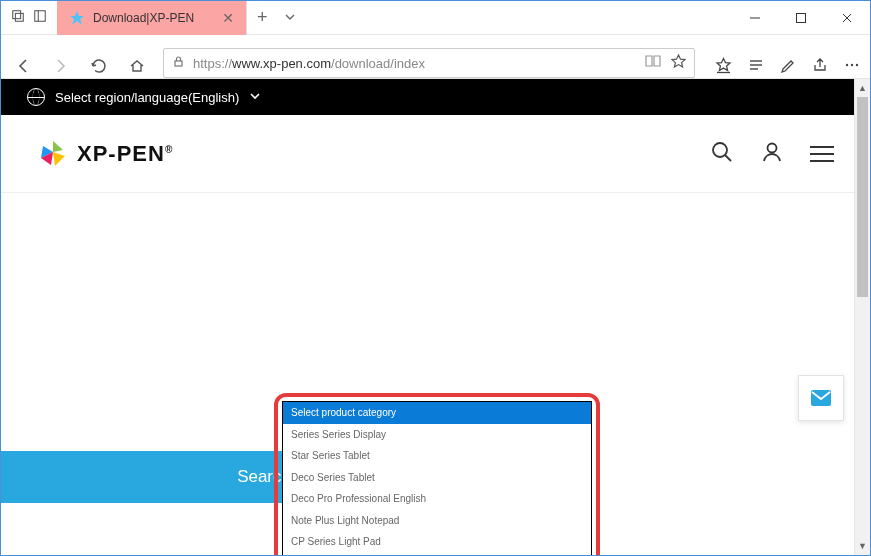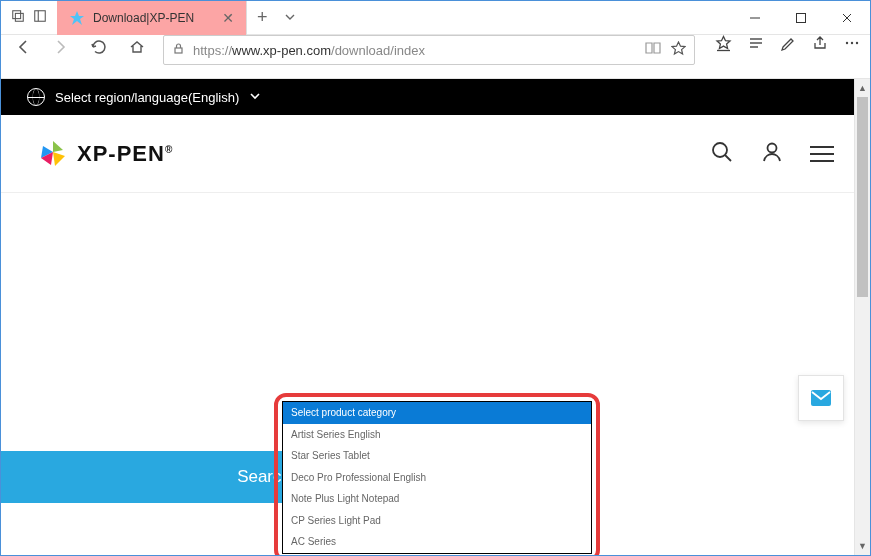--- a/index.html
+++ b/index.html
@@ -7,21 +7,21 @@
 .titlebar{height:34px;background:#fff;display:flex;align-items:center;border-bottom:1px solid #e5e5e5}
 .tab-ctrls{display:flex;gap:8px;padding:0 10px;color:#555}
 .tab-ctrls svg{width:14px;height:14px}
 .tab{display:flex;align-items:center;height:34px;padding:0 12px;border-right:1px solid #ddd;background:#fca5a5;min-width:190px;gap:8px;font-size:12px;color:#333}
 .tab-icon{width:16px;height:16px;display:flex;align-items:center;justify-content:center}
 .tab-close{margin-left:auto;color:#666;font-size:14px}
 .tab-new{padding:0 10px;color:#666;font-size:18px}
 .tab-chev{color:#666;padding:0 6px}
 .win-ctrls{margin-left:auto;display:flex}
 .win-btn{width:46px;height:34px;display:flex;align-items:center;justify-content:center;color:#333}
-.addrbar{height:44px;display:flex;align-items:flex-start;padding:0 10px;gap:14px;border-bottom:1px solid #e5e5e5}
+.addrbar{height:44px;display:flex;align-items:flex-end;padding:0 10px;gap:14px;border-bottom:1px solid #e5e5e5}
 .nav-btn{color:#555;display:flex;align-items:center;justify-content:center;width:24px;height:24px}
 .addr-input-wrap{flex:1;display:flex;align-items:center;border:1px solid #ccc;height:30px;padding:0 8px;gap:8px;border-radius:2px}
 .addr-lock{color:#777}
 .addr-url{flex:1;font-size:13px;color:#888}
 .addr-url .dark{color:#333}
 .addr-icons{display:flex;gap:10px;color:#666}
 .right-ctrls{display:flex;gap:16px;color:#555;padding-left:6px}
 .page{position:relative;height:calc(100% - 78px);overflow:hidden}
 .topbar{background:#000;color:#fff;height:36px;display:flex;align-items:center;justify-content:flex-start;padding:0 26px;gap:10px;font-size:13px}
 .globe{width:18px;height:18px;border:1.5px solid #fff;border-radius:50%;position:relative}
@@ -196,22 +196,23 @@
       </svg>
   </div>
 
   <div class="searchbar">
     <span>Search</span>
   </div>
 
   <div class="dropdown-wrap">
     <div class="dropdown" id="dd">
         <div class="dd-item sel">Select product category</div>
-        <div class="dd-item">Artist Series English</div>
+        <div class="dd-item">Series Series Display</div>
         <div class="dd-item">Star Series Tablet</div>
+        <div class="dd-item">Deco Series Tablet</div>
         <div class="dd-item">Deco Pro Professional English</div>
         <div class="dd-item">Note Plus Light Notepad</div>
         <div class="dd-item">CP Series Light Pad</div>
         <div class="dd-item">AC Series</div>
       </div>
   </div>
 
   <div class="scrollbar">
     <div class="sb-btn">▲</div>
     <div class="sb-thumb"></div>

